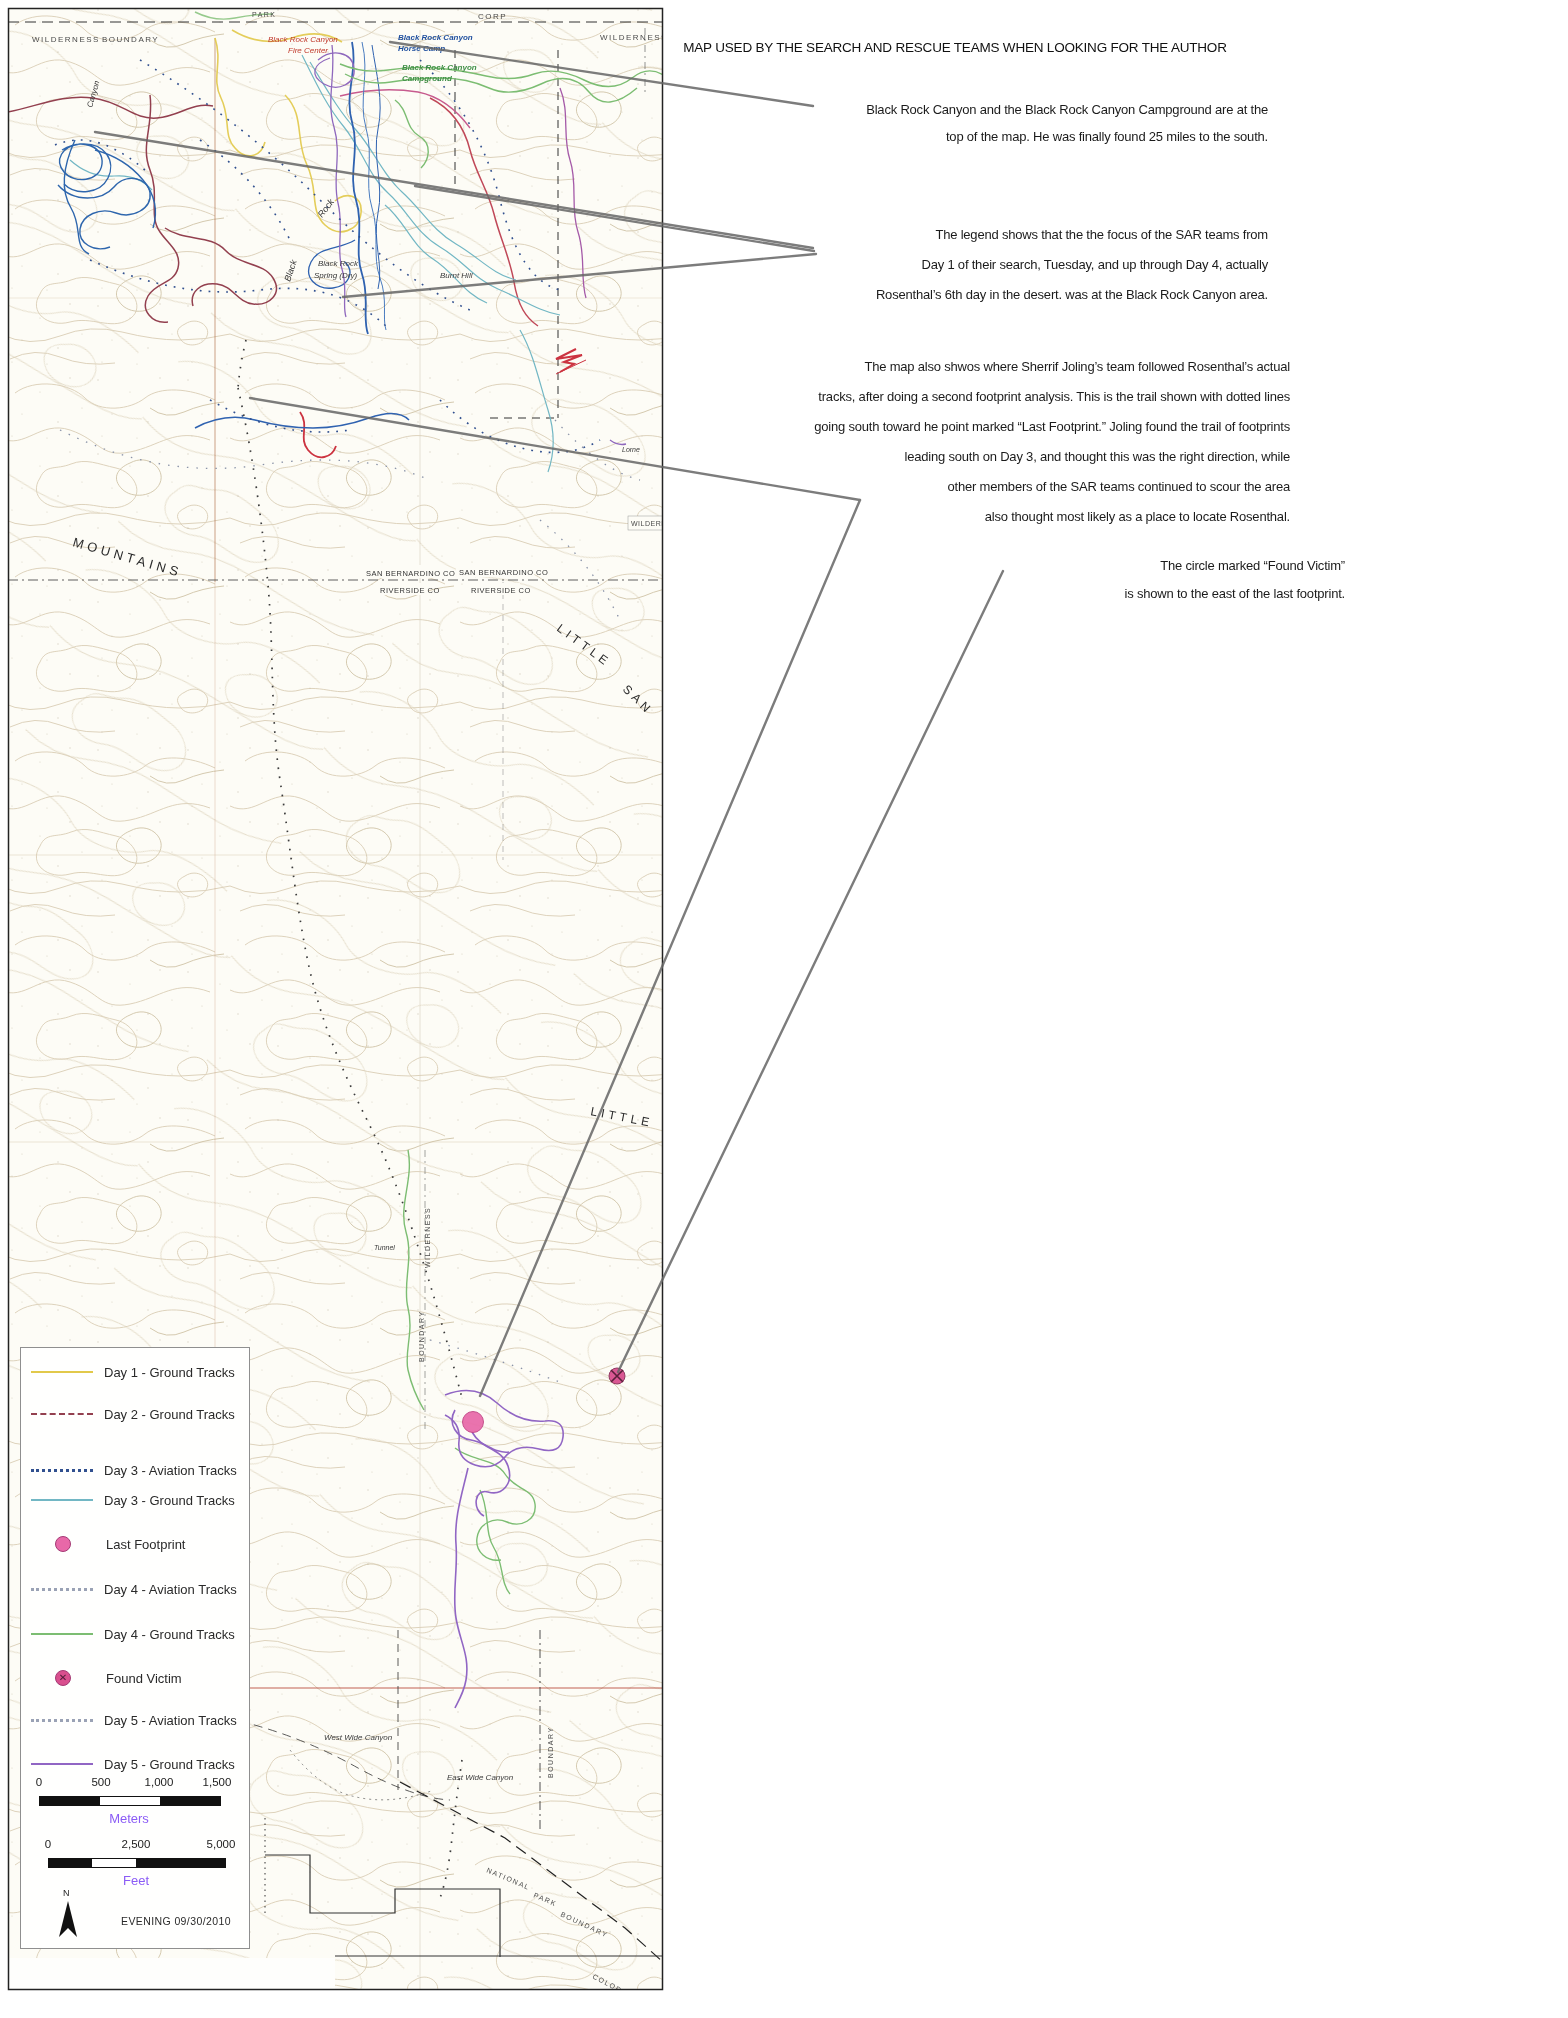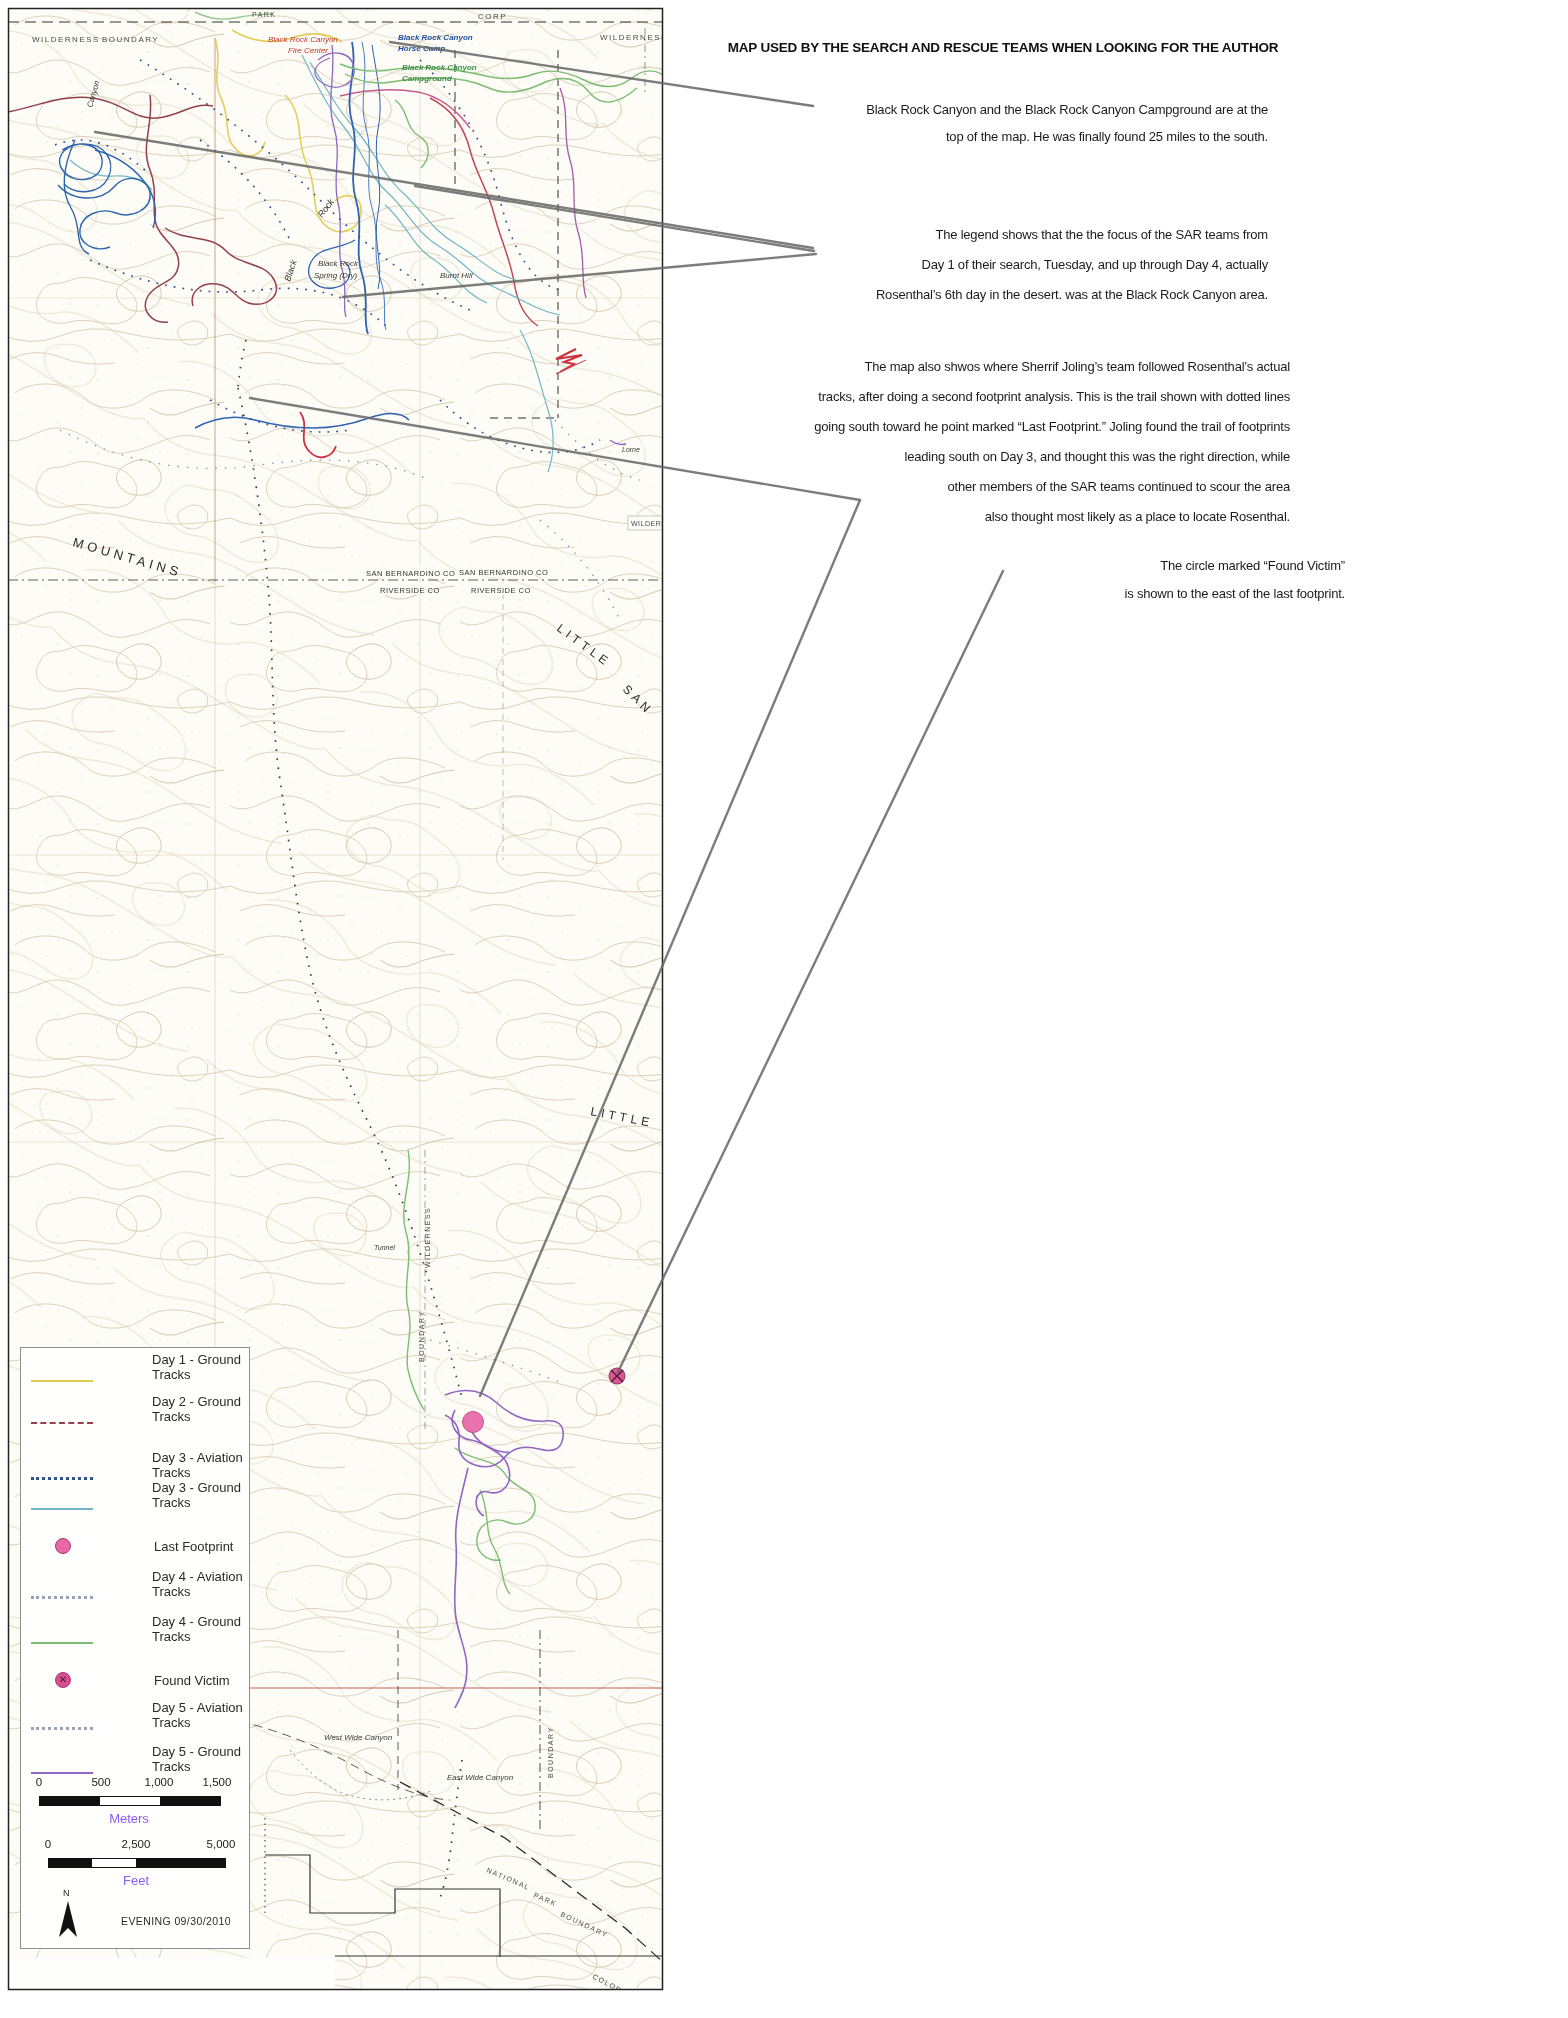--- a/index.html
+++ b/index.html
@@ -6,21 +6,21 @@
   .page{position:relative;width:1568px;height:2018px;background:#ffffff;overflow:hidden;
         font-family:"Liberation Sans","DejaVu Sans",sans-serif;}
   svg{position:absolute;left:0;top:0;}
   
   .anno{position:absolute;text-align:right;color:#1b1b1b;font-size:13px;line-height:30px;letter-spacing:-0.2px;}
   .anno div{white-space:nowrap;}
   .title{position:absolute;text-align:center;color:#111;font-size:13.5px;letter-spacing:-0.2px;white-space:nowrap;}
   
   .legend{position:absolute;left:20px;top:1347px;width:228px;height:600px;background:#fffffe;
           border:1px solid #8f8f8f;z-index:5;color:#222;}
-  .lrow{position:absolute;left:0;width:100%;height:20px;display:flex;align-items:flex-end;gap:48px;}
+  .lrow{position:absolute;left:0;width:100%;height:20px;display:flex;align-items:center;}
   .lswatch{display:inline-block;margin-left:10px;width:62px;flex:0 0 62px;text-align:center;}
   .llabel{margin-left:11px;font-size:13px;color:#2a2a2a;letter-spacing:0;}
   .tick{position:absolute;transform:translateX(-50%);font-size:11.5px;color:#222;}
   .sbar{position:absolute;height:8px;border:1px solid #111;background:#fff;}
   .sseg{position:absolute;top:0;height:8px;background:#111;}
   .sunit{position:absolute;transform:translateX(-50%);font-size:13px;color:#8b5cf6;}
   .ndate{position:absolute;font-size:10.5px;color:#2a2a2a;letter-spacing:0.4px;}
   .nlet{position:absolute;font-size:9px;color:#222;}
   
   text{font-family:"Liberation Sans","DejaVu Sans",sans-serif;}
@@ -264,21 +264,21 @@
     <line x1="390" y1="42" x2="813" y2="106"></line>
     <line x1="95" y1="132" x2="813" y2="248"></line>
     <line x1="415" y1="186" x2="814" y2="251"></line>
     <line x1="343" y1="297" x2="816" y2="254"></line>
     <line x1="250" y1="398" x2="860" y2="500"></line>
     <line x1="860" y1="500" x2="480" y2="1396"></line>
     <line x1="1003" y1="571" x2="618" y2="1372"></line>
   </g>
 </svg>
 
-<div class="title" style="left:708px;top:40px;width:590px;font-weight:bold;">MAP USED BY THE SEARCH AND RESCUE TEAMS WHEN LOOKING FOR THE AUTHOR</div>
+<div class="title" style="left:660px;top:40px;width:590px;">MAP USED BY THE SEARCH AND RESCUE TEAMS WHEN LOOKING FOR THE AUTHOR</div>
 
 <div class="anno" style="left:678px;top:96px;width:590px;line-height:27px;">
   <div>Black Rock Canyon and the Black Rock Canyon Campground are at the</div>
   <div>top of the map. He was finally found 25 miles to the south.</div>
 </div>
 
 <div class="anno" style="left:678px;top:220px;width:590px;">
   <div>The legend shows that the the focus of the SAR teams from</div>
   <div>Day 1 of their search, Tuesday, and up through Day 4, actually</div>
   <div>Rosenthal’s 6th day in the desert. was at the Black Rock Canyon area.</div>

